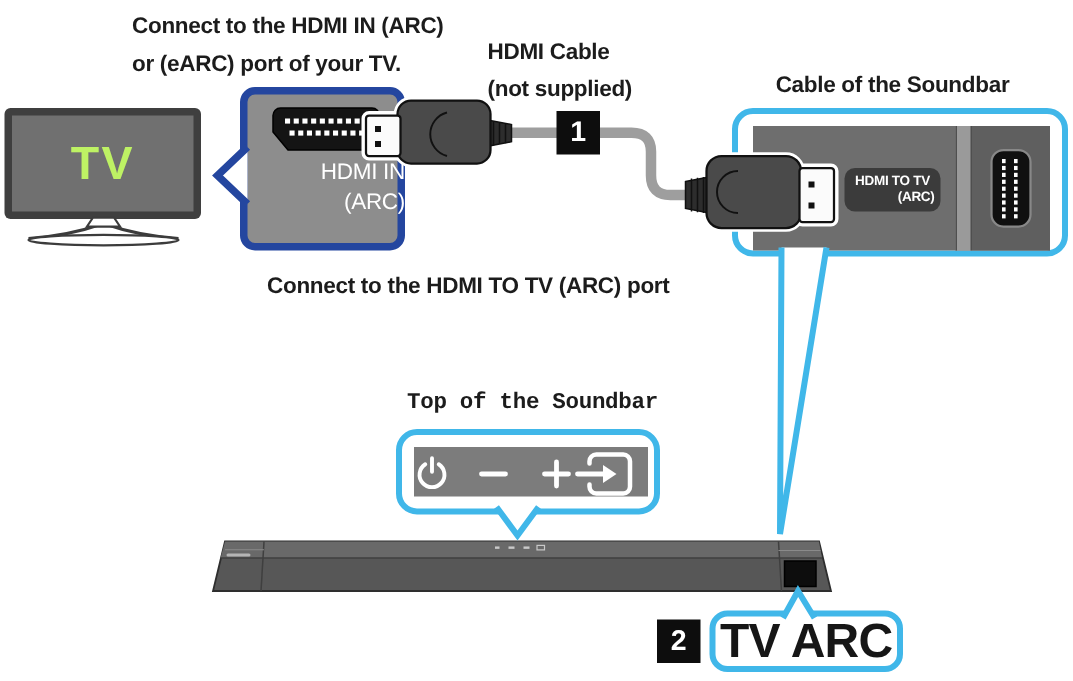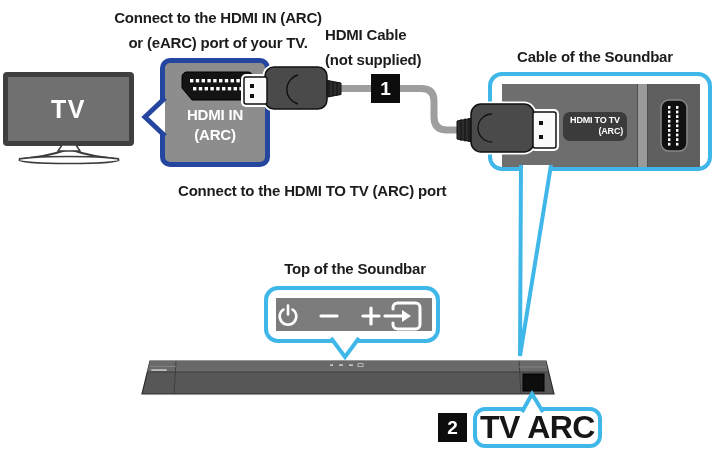--- a/index.html
+++ b/index.html
@@ -13,30 +13,30 @@
     letter-spacing:-0.2px; line-height:25px;
   }
   
   #tv-frame {
     position:absolute; left:3px; top:72px; width:131px; height:74px;
     background:#3f3f3f; border-radius:4px; padding:5px;
   }
   #tv-screen {
     width:100%; height:100%; background:#707070;
     display:flex; align-items:center; justify-content:center;
-    color:#ffffff; font-weight:700; font-size:25px; letter-spacing:1.5px;
+    color:#bef264; font-weight:700; font-size:31px; letter-spacing:1.5px;
   }
   
   #hdmi-in-callout {
     position:absolute; left:160px; top:58px; width:110px; height:109px;
     background:#8d8d8d; border:5px solid #24469f; border-radius:10px;
   }
   #hdmi-in-label {
     position:absolute; left:160px; top:105px; width:110px;
-    text-align:center; color:#ffffff; font-weight:700; font-size:15px;
+    text-align:right; color:#ffffff; font-weight:400; font-size:15px;
     line-height:20px; letter-spacing:-0.2px;
   }
   
   .callout-blue {
     position:absolute; background:#ffffff;
     border:4px solid #40b7e9; border-radius:14px;
   }
   #bottom-callout { left:488px; top:72px; width:224px; height:99px; }
   #bottom-panel {
     position:absolute; left:502px; top:84px; width:198px; height:83px;
@@ -73,37 +73,37 @@
   }
   #badge-1 { left:371px; top:74px; }
   #badge-2 { left:438px; top:413px; }
   #vector-overlay { position:absolute; left:0; top:0; z-index:5; pointer-events:none; }
 </style>
 </head>
 <body>
 
 <div id="canvas">
 
-  <div class="caption" style="left:88px; top:5px; width:260px; text-align:center;">
+  <div class="caption" style="left:88px; top:5px; width:260px; text-align:left;">
     <div>Connect to the HDMI IN (ARC)</div>
     <div>or (eARC) port of your TV.</div>
   </div>
 
   <div class="caption" style="left:325px; top:22px; width:140px; text-align:left;">
     <div>HDMI Cable</div>
     <div>(not supplied)</div>
   </div>
 
   <div class="caption" style="left:483px; top:44px; width:224px; text-align:center;">Cable of the Soundbar</div>
 
   <div class="caption" style="left:178px; top:177px; width:300px; line-height:27px;">
     <div>Connect to the HDMI TO TV (ARC) port</div>
   </div>
 
-  <div class="caption" style="left:270px; top:256px; width:170px; text-align:center;">Top of the Soundbar</div>
+  <div class="caption" style="left:270px; top:256px; width:170px; text-align:center;font-family:Liberation Mono, monospace;">Top of the Soundbar</div>
 
   <div id="tv-frame">
     <div id="tv-screen">TV</div>
   </div>
 
   <div id="hdmi-in-callout"></div>
   <div id="hdmi-in-label">
     <div>HDMI IN</div>
     <div>(ARC)</div>
   </div>

